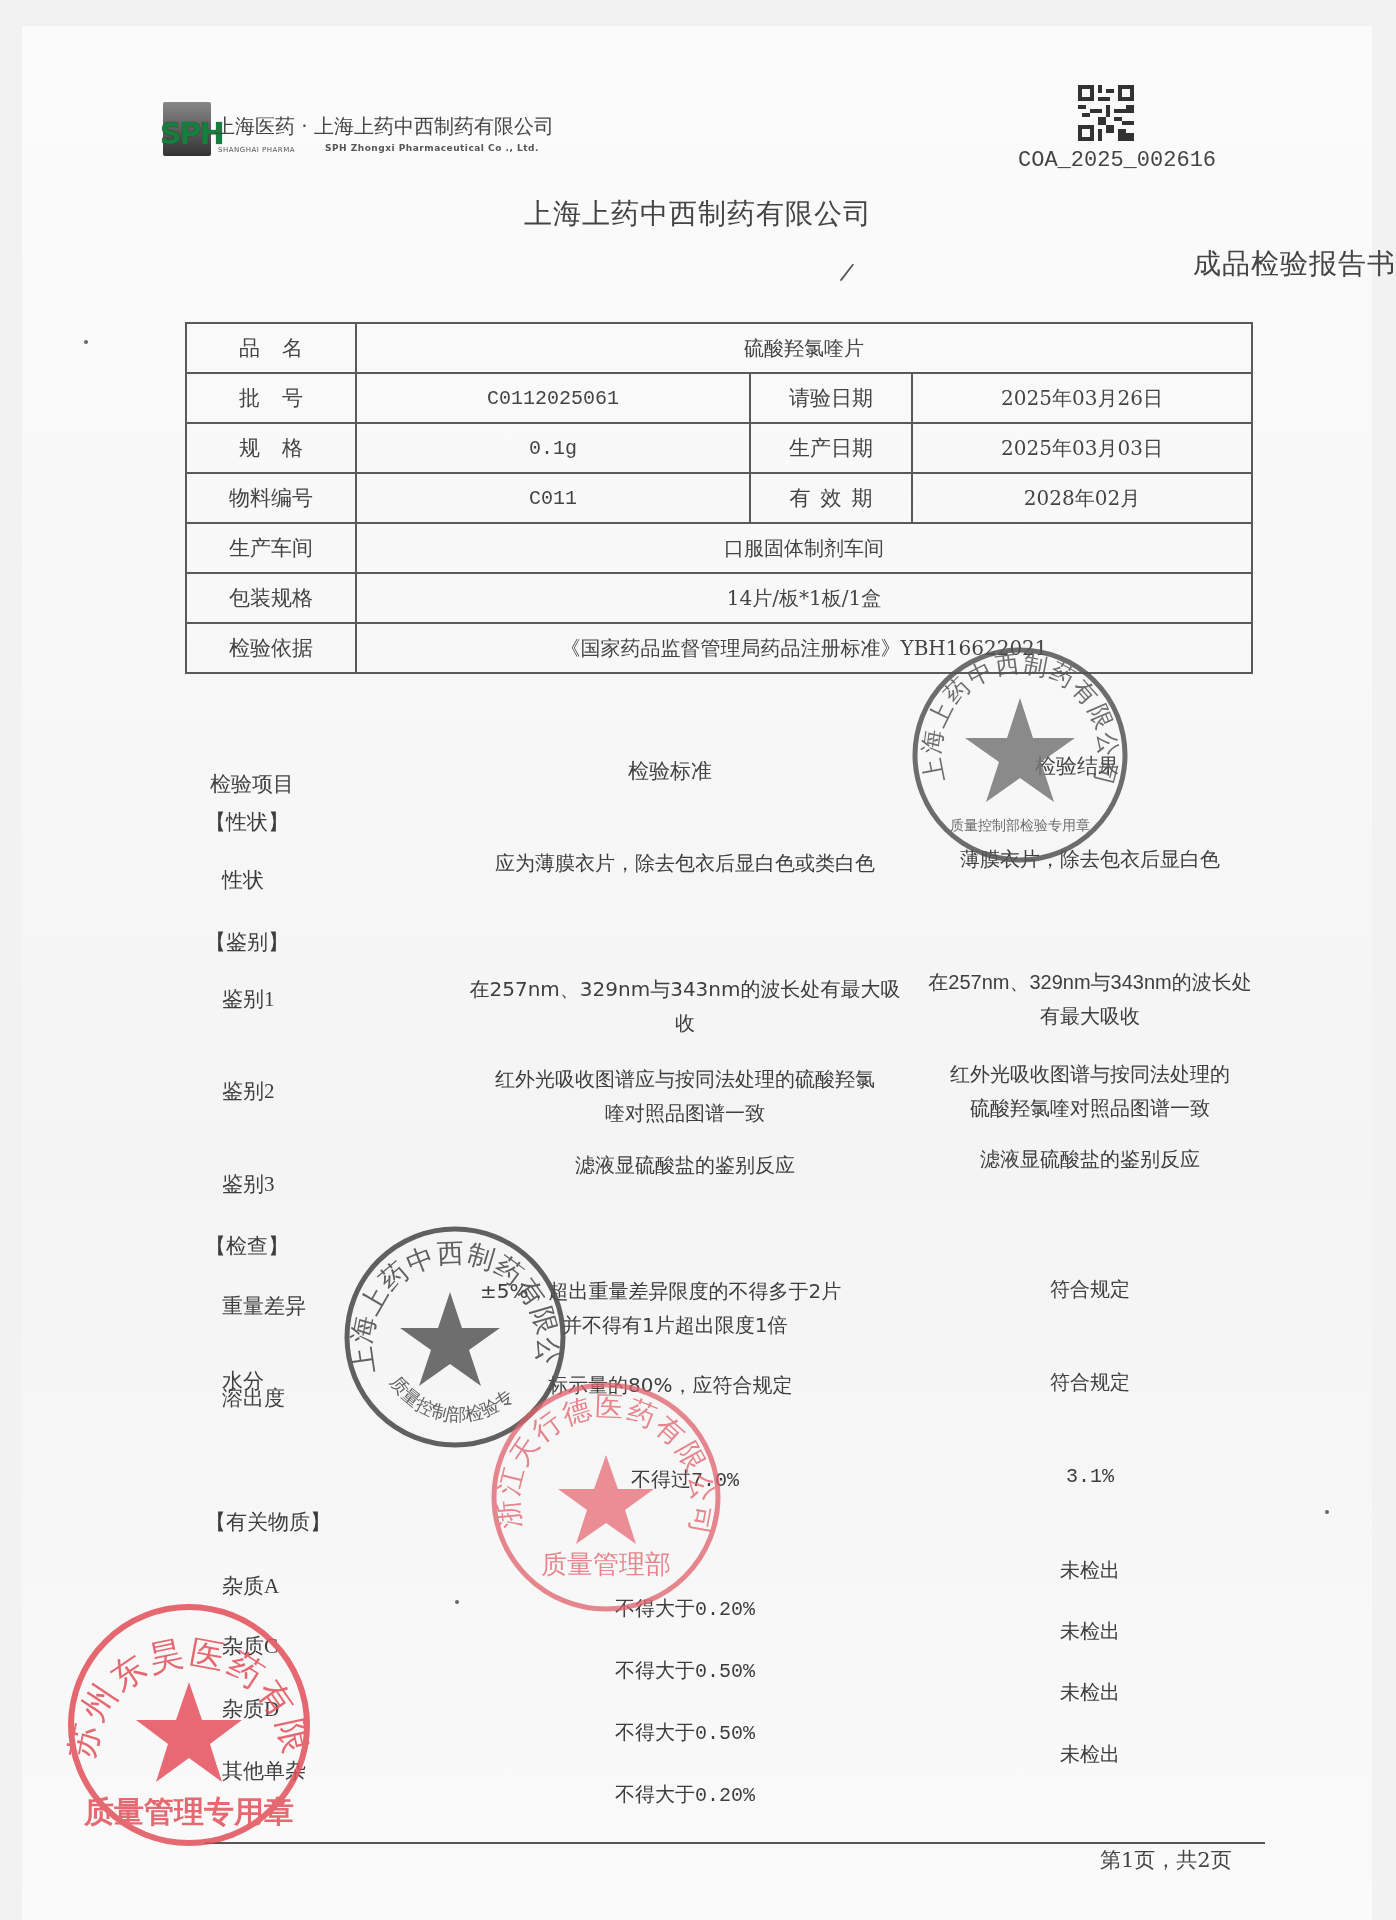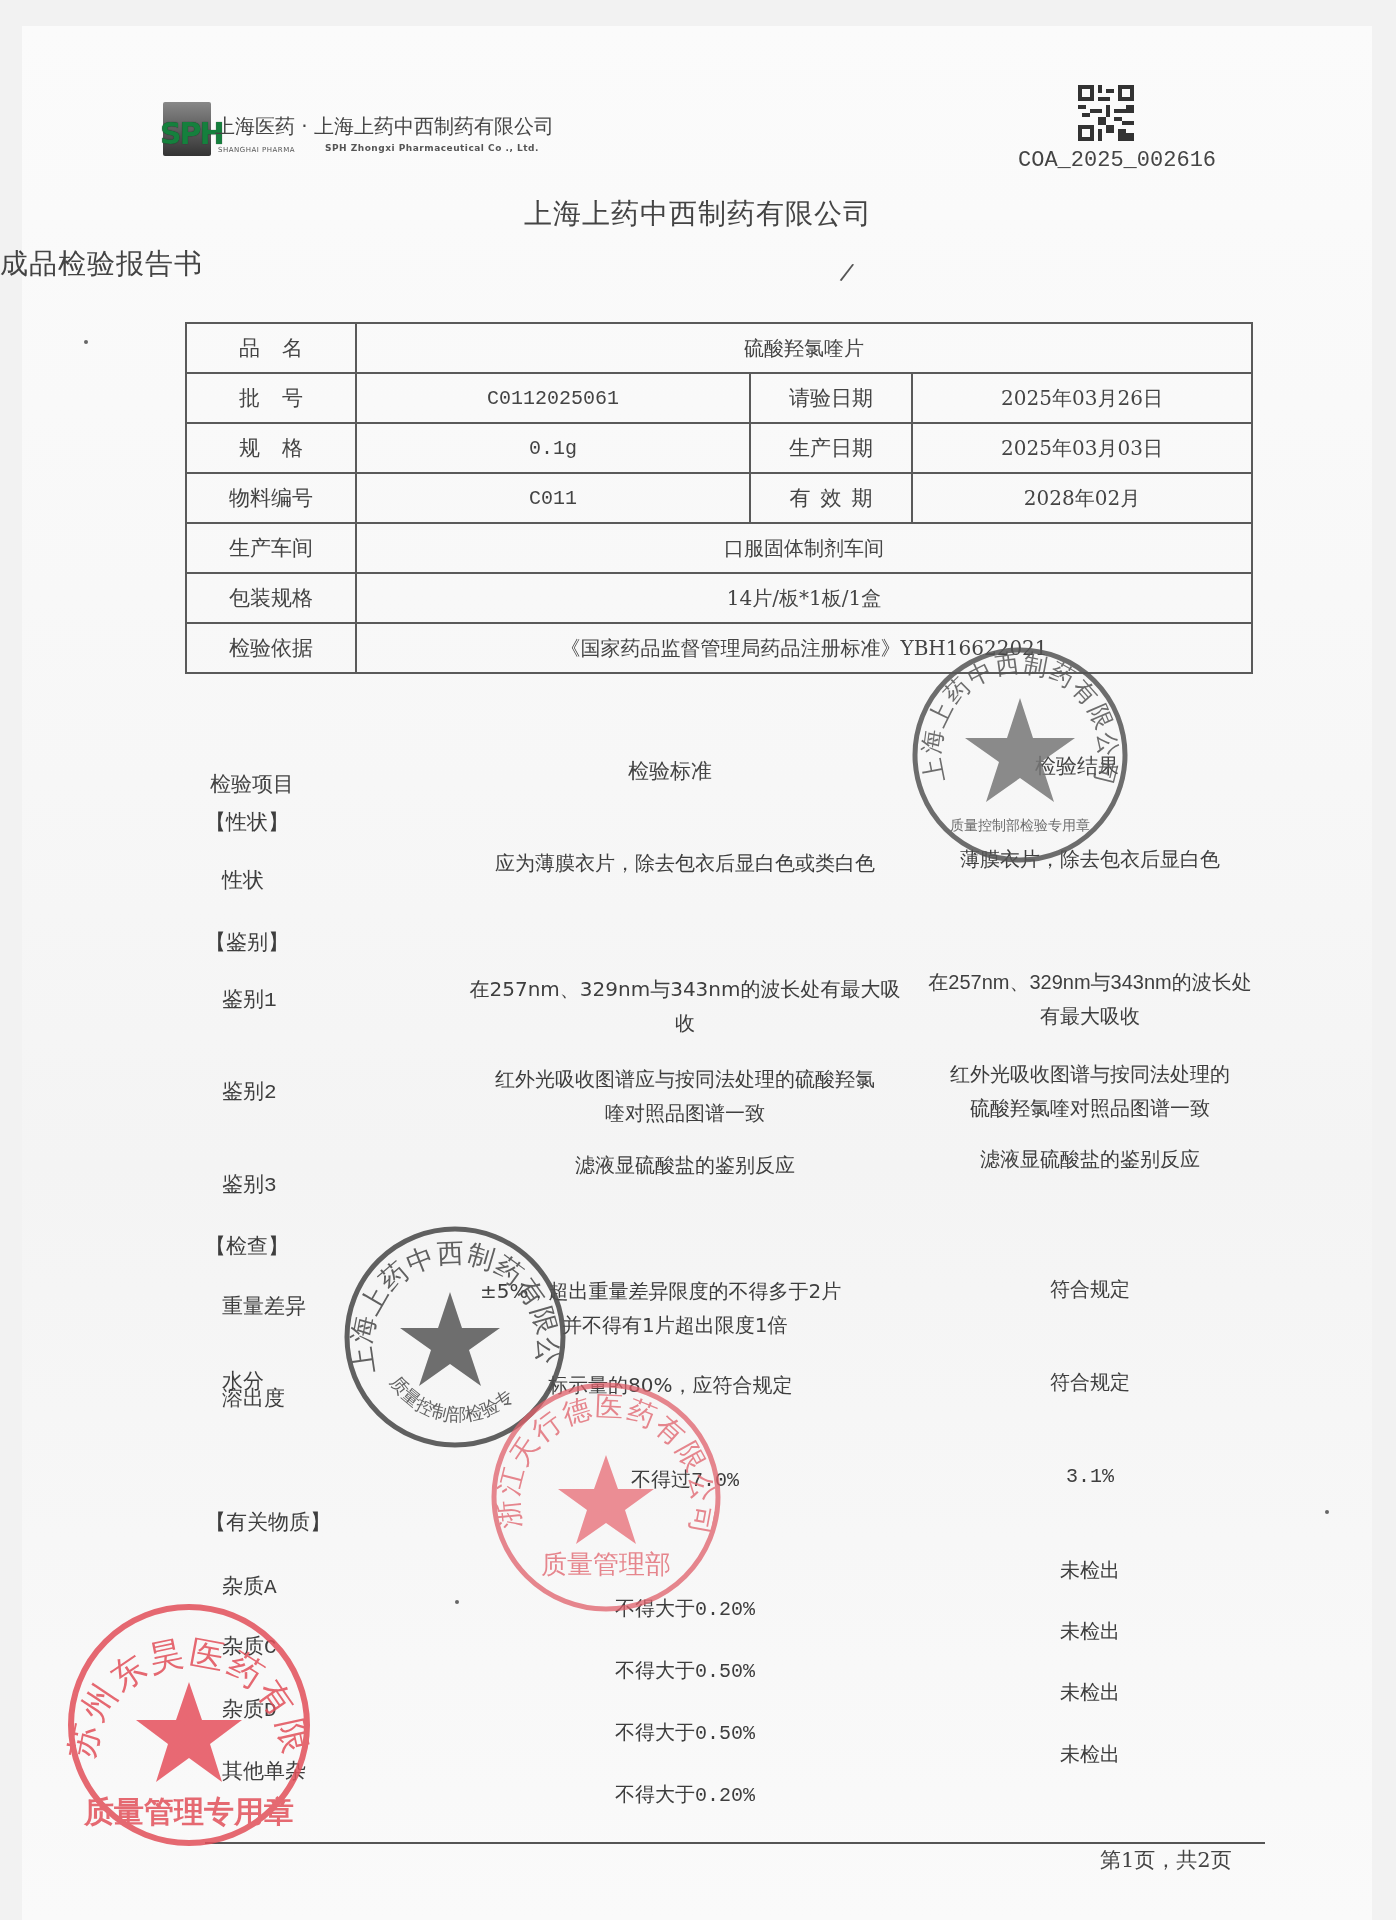--- a/index.html
+++ b/index.html
@@ -41,21 +41,21 @@
     }
     .coa-no {
       position: absolute; left: 1018px; top: 148px; font-family: "Liberation Mono", "DejaVu Sans Mono", monospace;
       font-size: 22px; color: #444; white-space: nowrap;
     }
     .title1 {
       position: absolute; left: 0; width: 1396px; top: 195px; text-align: center;
       font-family: "DejaVu Sans", sans-serif; font-size: 28px; color: #444; letter-spacing: 1px;
     }
     .title2 {
-      position: absolute; left: 0; width: 1396px; top: 245px; text-align: left;
+      position: absolute; left: 0; width: 1396px; top: 245px; text-align: right;
       font-family: "DejaVu Sans", sans-serif; font-size: 28px; color: #444; letter-spacing: 1px;
     }
     .tick-mark {
       position: absolute; left: 843px; top: 258px; font-size: 24px; color: #555;
       transform: rotate(20deg);
     }
     
     table.info {
       position: absolute; left: 185px; top: 322px; width: 1068px;
       border-collapse: collapse; border: 2px solid #555;
@@ -71,21 +71,21 @@
     table.info td.lbl2.spread2 { letter-spacing: 10px; text-indent: 10px; }
     table.info td.mono { font-family: "Liberation Mono", "DejaVu Sans Mono", monospace; font-size: 20px; }
     
     .th {
       position: absolute; font-family: "DejaVu Sans", sans-serif; font-size: 21px; color: #444; white-space: nowrap;
     }
     .sec {
       position: absolute; left: 205px; font-family: "DejaVu Sans", sans-serif; font-size: 21px; color: #3e3e3e; white-space: nowrap;
     }
     .item {
-      position: absolute; left: 222px; font-family: Liberation Mono, monospace; font-size: 21px; color: #3e3e3e; white-space: nowrap;
+      position: absolute; left: 222px; font-family: Liberation Serif, serif; font-size: 21px; color: #3e3e3e; white-space: nowrap;
     }
     .std {
       position: absolute; left: 455px; width: 460px; text-align: center;
       font-family: "DejaVu Sans", sans-serif; font-size: 20px; color: #3e3e3e; line-height: 34px;
     }
     .std.left { text-align: left; }
     .res {
       position: absolute; left: 915px; width: 350px; text-align: center;
       font-family: Liberation Sans, sans-serif; font-size: 20px; color: #3e3e3e; line-height: 34px;
     }

